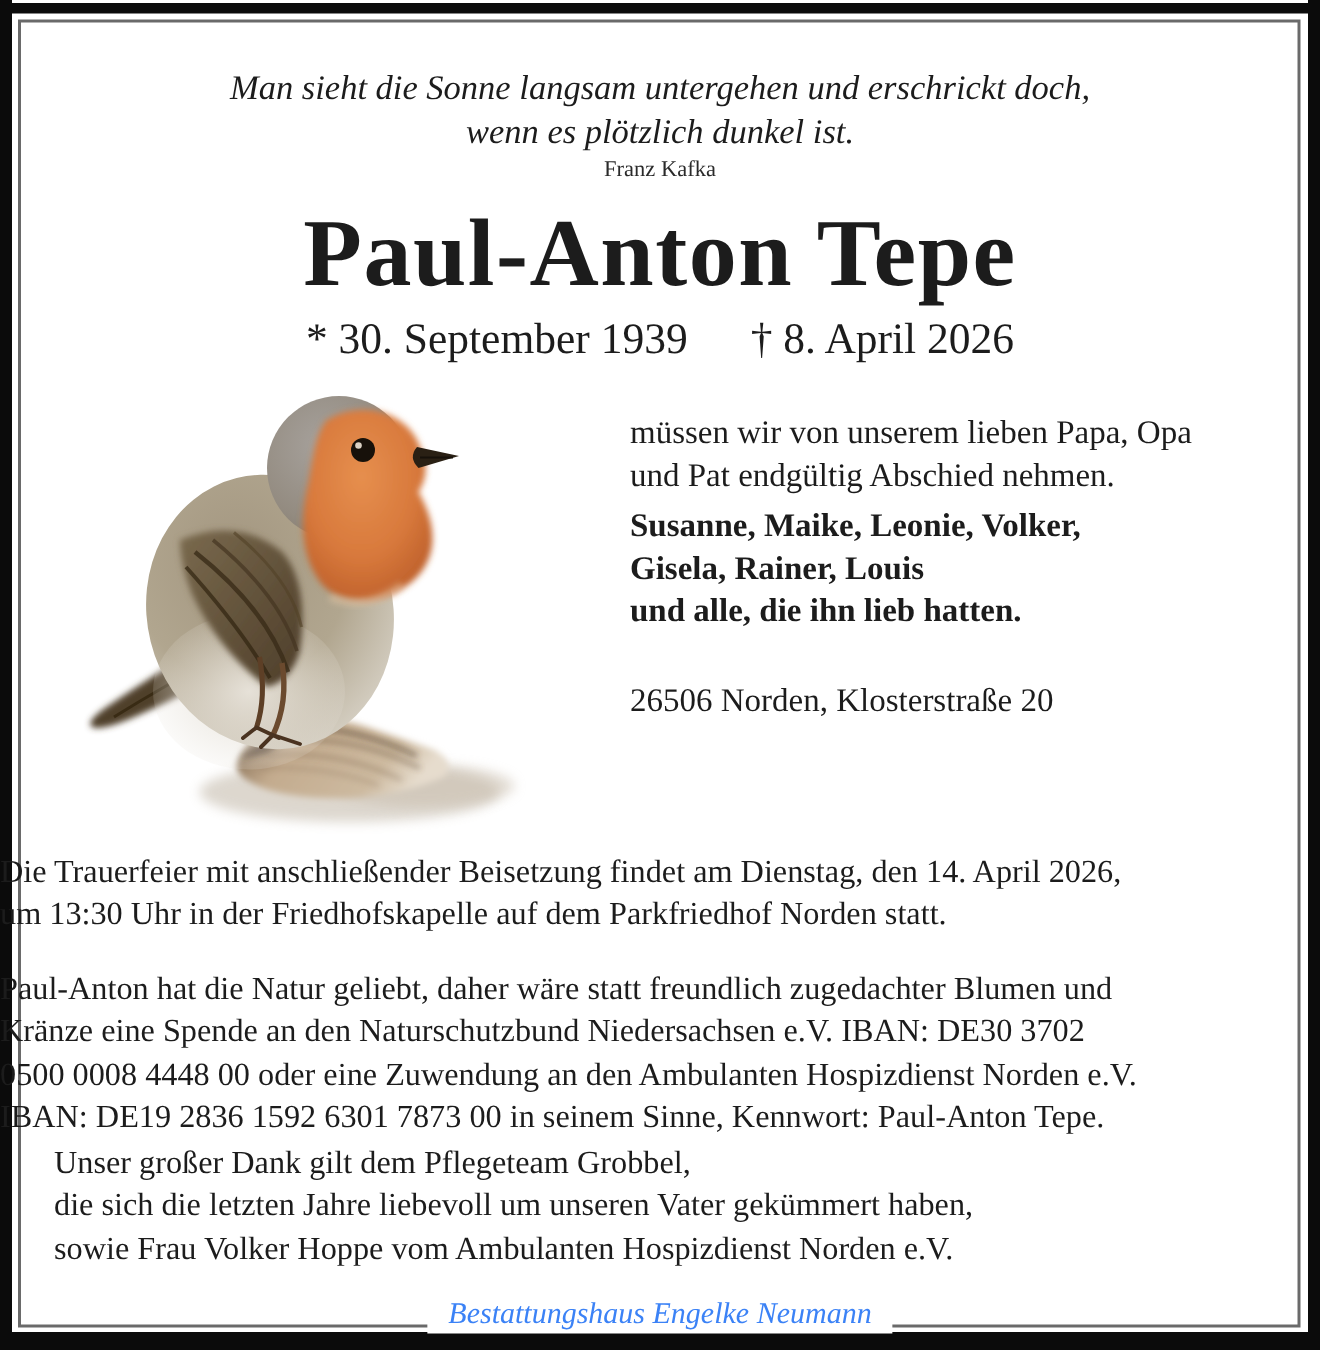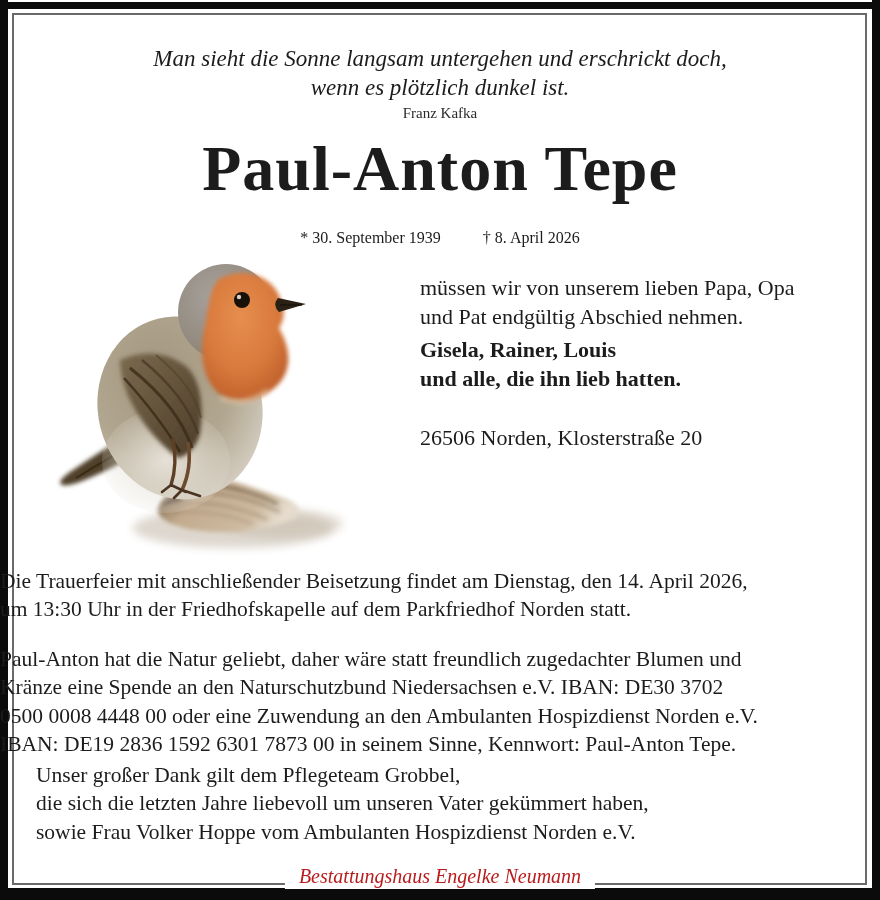--- a/index.html
+++ b/index.html
@@ -32,42 +32,42 @@
     font-style:normal;font-size:15px;line-height:18px;margin-top:2px;color:#2a2a2a;
   }
   .deceased-name{
     position:absolute;left:0;top:134px;width:100%;
     text-align:center;margin:0;
     font-size:64px;line-height:70px;font-weight:bold;letter-spacing:1px;
     white-space:nowrap;
   }
   .dates{
     position:absolute;left:0;top:212px;width:100%;
-    text-align:center;font-size:16px;line-height:28px;white-space:nowrap;margin-top:12px;
+    text-align:center;font-size:29px;line-height:28px;white-space:nowrap;
   }
   .dates .birth{margin-right:42px;}
   .robin{position:absolute;left:28px;top:256px;width:335px;height:310px;}
   .right-col{
     position:absolute;left:420px;top:274px;width:440px;
     font-size:22px;line-height:28.6px;
   }
   .mourners{font-weight:bold;margin-top:5px;}
   .address{margin-top:31px;}
   .para{
     position:absolute;left:0;width:100%;
     text-align:left;font-size:21.5px;line-height:28.4px;white-space:nowrap;
   }
   .para-service{top:567px;}
   .para-donation{top:645px;}
   .para-thanks{top:761px;padding-left:36px;}
   .footer-label{
     position:absolute;left:50%;top:863px;transform:translateX(-50%);
     background:#ffffff;padding:0 14px;
     font-style:italic;font-size:20px;line-height:26px;white-space:nowrap;
-    color:#b91c1c;z-index:3;
+    color:#3b82f6;z-index:3;
   }
 </style>
 </head>
 <body>
 
 <div class="page">
 
   <div class="edge edge-top"></div>
   <div class="edge edge-left"></div>
   <div class="edge edge-right"></div>
@@ -178,20 +178,21 @@
       <path d="M154,234 L172,240 M154,234 L146,242 M143,229 L158,236 M143,229 L134,236" stroke="#4a3320" stroke-width="2.6" fill="none" stroke-linecap="round"></path>
     </g>
   </svg>
 
   <div class="right-col">
     <div class="announcement">
       <div>müssen wir von unserem lieben Papa, Opa</div>
       <div>und Pat endgültig Abschied nehmen.</div>
     </div>
     <div class="mourners">
+      <div>Susanne, Maike, Leonie, Volker,</div>
       <div>Gisela, Rainer, Louis</div>
       <div>und alle, die ihn lieb hatten.</div>
     </div>
     <div class="address">26506 Norden, Klosterstraße 20</div>
   </div>
 
   <div class="para para-service">
     <div>Die Trauerfeier mit anschließender Beisetzung findet am Dienstag, den 14. April 2026,</div>
     <div>um 13:30 Uhr in der Friedhofskapelle auf dem Parkfriedhof Norden statt.</div>
   </div>

